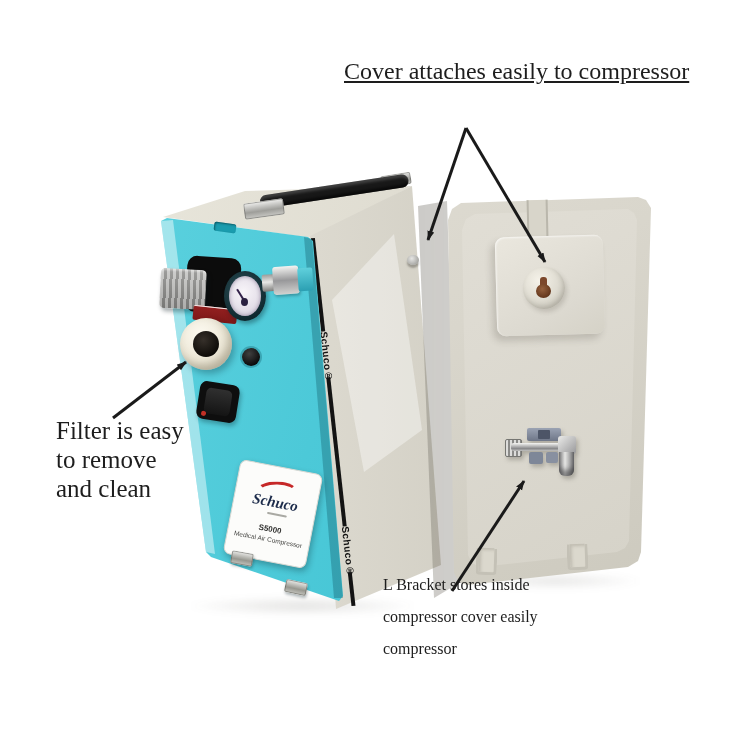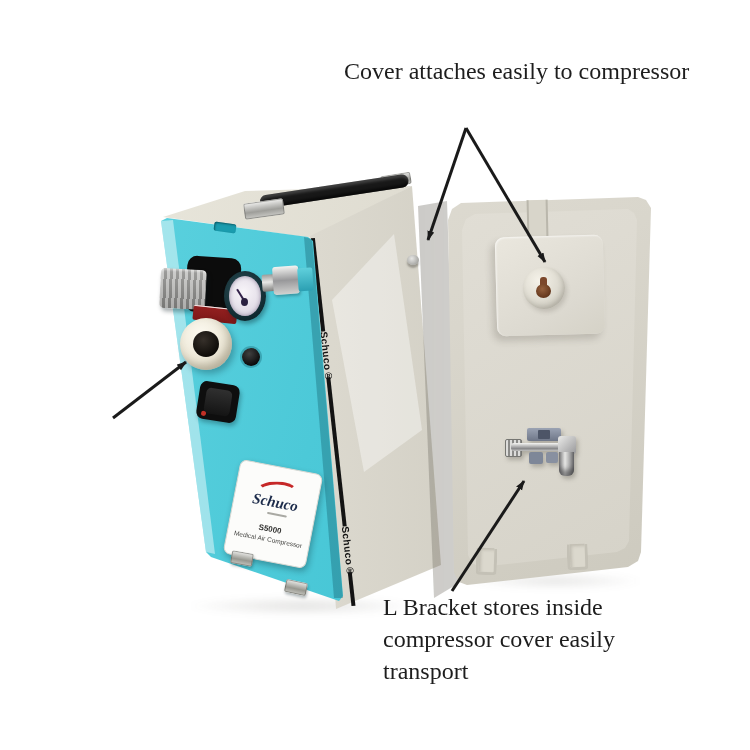--- a/index.html
+++ b/index.html
@@ -146,23 +146,23 @@
         background:linear-gradient(90deg,#88888a,#e6e6e4 40%,#767678);
         box-shadow:inset 0 -6px 5px rgba(20,20,22,.45);}
 
   .cover-tab{border:3px solid #c4c1b6;border-top:none;border-radius:0 0 4px 4px;background:#dbd8cd;
         box-shadow:inset 2px 2px 3px rgba(70,66,56,.18);}
   .tab1{left:476px;top:548px;width:15px;height:24px;transform:rotate(2deg);}
   .tab2{left:567px;top:544px;width:15px;height:23px;transform:rotate(-2deg);}
 
   
   .note{position:absolute;color:#1d1d1d;}
-  .note-cover{left:344px;top:57px;font-size:24px;line-height:28px;}
+  .note-cover{left:344px;top:57px;font-size:24px;line-height:28px;text-decoration:underline;}
   .note-filter{left:56px;top:416px;font-size:25px;line-height:29px;}
-  .note-bracket{left:383px;top:591px;font-size:24px;line-height:32px;}
+  .note-bracket{left:383px;top:569px;font-size:16px;line-height:32px;}
   svg.arrows{position:absolute;left:0;top:0;pointer-events:none;}
 </style>
 </head>
 <body>
 
 <div class="scene">
 
   <div class="abs shadow-c"></div>
   <div class="abs shadow-k"></div>
 
@@ -264,20 +264,25 @@
     <line x1="113" y1="418" x2="186" y2="362" stroke="#1a1a1a" stroke-width="3" marker-end="url(#ah)"></line>
     <line x1="466" y1="128" x2="428" y2="240" stroke="#1a1a1a" stroke-width="3" marker-end="url(#ah)"></line>
     <line x1="466" y1="128" x2="545" y2="262" stroke="#1a1a1a" stroke-width="3" marker-end="url(#ah)"></line>
     <line x1="452" y1="591" x2="524" y2="481" stroke="#1a1a1a" stroke-width="3" marker-end="url(#ah)"></line>
   </svg>
 
   <div class="note note-cover">
     <div>Cover attaches easily to compressor</div>
   </div>
 
+  <div class="note note-filter">
+    <div>Filter is easy</div>
+    <div>to remove</div>
+    <div>and clean</div>
+  </div>
 
   <div class="note note-bracket">
     <div>L Bracket stores inside</div>
     <div>compressor cover easily</div>
-    <div>transport</div>
+    <div>compressor</div>
   </div>
 
 </div>
 
 </body></html>

